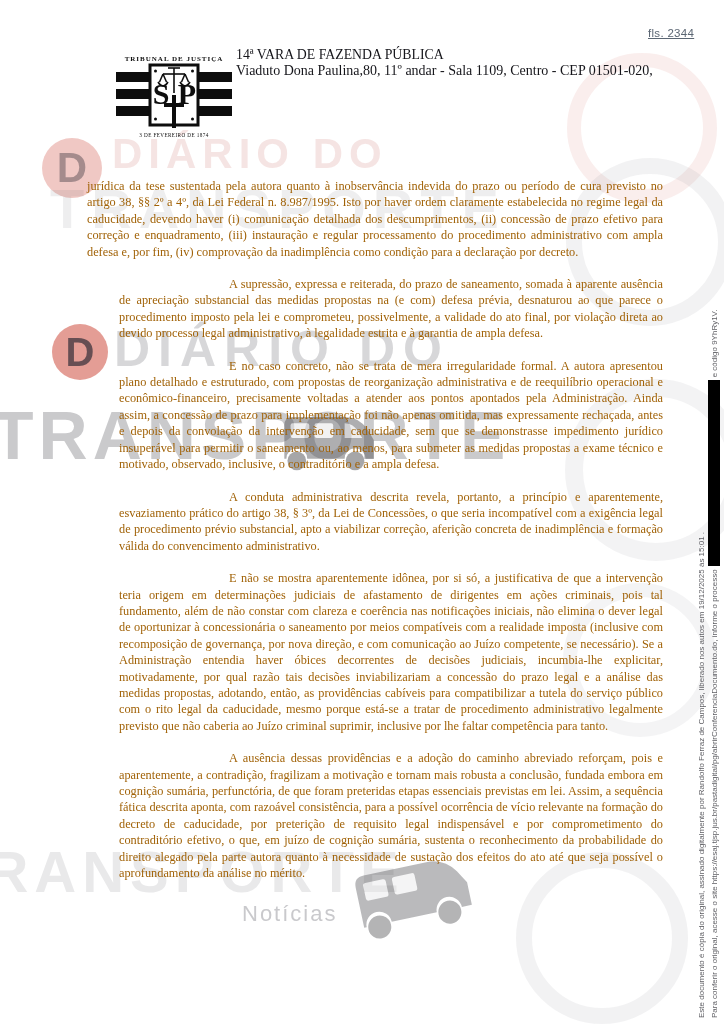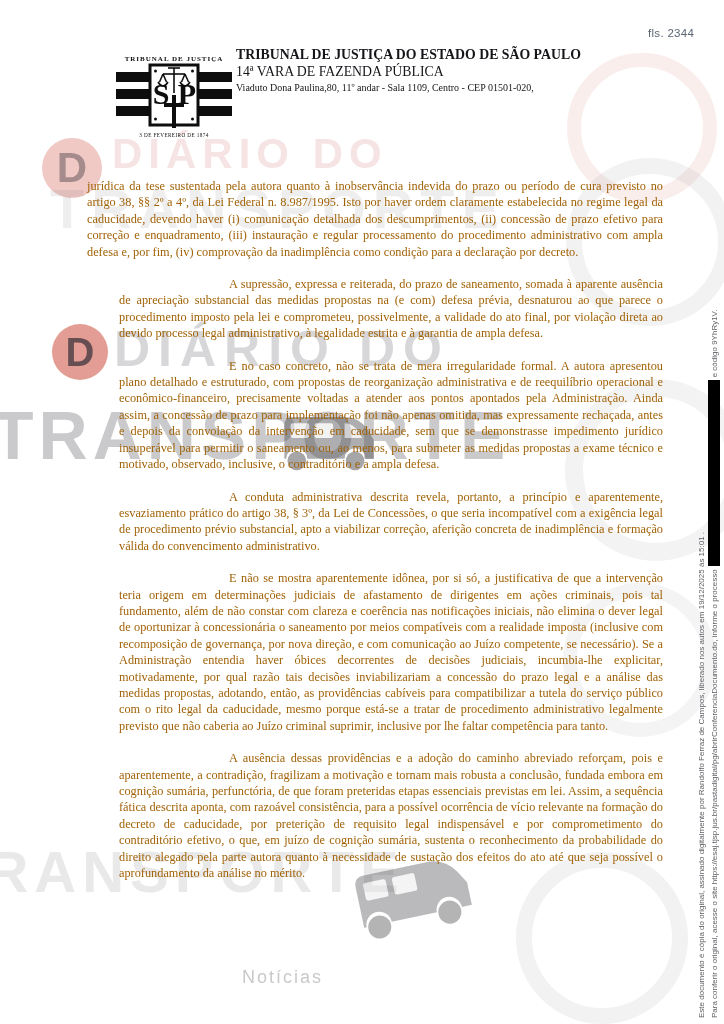--- a/index.html
+++ b/index.html
@@ -16,38 +16,38 @@
   .wm-circle-top .d { font-size:42px; color:rgba(52,48,58,0.40); }
   .wm-diario-top { left:112px; top:130px; font-size:42px; letter-spacing:6px; color:rgba(190,75,65,0.15); }
   .wm-transporte-top { left:50px; top:176px; font-size:56px; letter-spacing:7px; color:rgba(122,122,128,0.13); }
 
   .wm-circle-mid { left:52px; top:324px; width:56px; height:56px; background:rgba(204,68,52,0.52); }
   .wm-circle-mid .d { font-size:40px; color:rgba(38,38,48,0.66); }
   .wm-diario-mid { left:114px; top:320px; font-size:50px; letter-spacing:8px; color:rgba(124,124,130,0.30); }
   .wm-transporte-mid { left:-8px; top:396px; font-size:68px; letter-spacing:5px; color:rgba(94,94,100,0.33); }
 
   .wm-transporte-bottom { left:-55px; top:838px; font-size:58px; letter-spacing:6px; color:rgba(120,120,126,0.16); }
-  .wm-noticias { left:242px; top:967px; font-size:18px; font-weight:normal;
+  .wm-noticias { left:242px; top:901px; font-size:22px; font-weight:normal;
                  letter-spacing:2px; color:rgba(165,165,170,0.60); }
   .wm-bus-mid { left:276px; top:398px; opacity:0.45; }
   .wm-bus-bottom { left:348px; top:842px; opacity:0.38; transform:rotate(-12deg); }
   .wm-arcs { position:absolute; left:0; top:0; }
 
   
   .folio { position:absolute; left:648px; top:27px;
-           font:11.5px "Liberation Sans", sans-serif; color:#5b6673; letter-spacing:0.3px; }
+           font:11.5px "Liberation Sans", sans-serif; color:#5b6673; letter-spacing:0.3px;text-decoration:underline; }
 
   
   .seal { position:absolute; left:116px; top:52px; }
 
   
   .header-block { position:absolute; left:236px; top:46px; width:440px; color:#15151a; }
   .h-line { font-size:13.8px; line-height:17.2px; white-space:nowrap; }
   .h-line.bold { font-weight:bold; }
-  .h-line.small { font-size:10px; line-height:16.6px; }
+  .h-line.small { font-size:14px; line-height:16.6px; }
 
   
   .body-text { position:absolute; left:87px; top:178px; width:576px;
                font-size:12.3px; line-height:16.4px; text-align:justify; color:#a16207; }
   .para { margin:0 0 16px 0; }
   .para.indent { text-indent:110px;margin-left:32px; }
 
   
   .vtext { position:absolute; transform-origin:bottom left; transform:rotate(-90deg);
            white-space:nowrap; font:8px "Liberation Sans", sans-serif; color:#5f5f64; }
@@ -129,21 +129,20 @@
       <path d="M64 30 q5 8 10 0"></path>
     </g>
     <g>
       <rect x="56" y="43" width="4" height="33" fill="#0d0d0d"></rect>
       <rect x="48" y="51" width="20" height="4" fill="#0d0d0d"></rect>
     </g>
     <text x="58" y="85" text-anchor="middle" font-family="Liberation Serif, serif" font-size="5.2" letter-spacing="0.4" fill="#111">3 DE FEVEREIRO DE 1874</text>
   </svg>
 
   <div class="header-block">
-    <div class="h-line bold">TRIBUNAL DE JUSTIÇA DO ESTADO DE SÃO PAULO</div>
     <div class="h-line">14ª VARA DE FAZENDA PÚBLICA</div>
     <div class="h-line small">Viaduto Dona Paulina,80, 11º andar - Sala 1109, Centro - CEP 01501-020,</div>
   </div>
 
   <div class="body-text">
     <p class="para">jurídica da tese sustentada pela autora quanto à inobservância indevida do prazo ou período de cura previsto no artigo 38, §§ 2º a 4º, da Lei Federal n. 8.987/1995. Isto por haver ordem claramente estabelecida no regime legal da caducidade, devendo haver (i) comunicação detalhada dos descumprimentos, (ii) concessão de prazo efetivo para correção e enquadramento, (iii) instauração e regular processamento do procedimento administrativo com ampla defesa e, por fim, (iv) comprovação da inadimplência como condição para a declaração por decreto.</p>
     <p class="para indent">A supressão, expressa e reiterada, do prazo de saneamento, somada à aparente ausência de apreciação substancial das medidas propostas na (e com) defesa prévia, desnaturou ao que parece o procedimento imposto pela lei e comprometeu, possivelmente, a validade do ato final, por violação direta ao devido processo legal administrativo, à legalidade estrita e à garantia de ampla defesa.</p>
     <p class="para indent">E no caso concreto, não se trata de mera irregularidade formal. A autora apresentou plano detalhado e estruturado, com propostas de reorganização administrativa e de reequilíbrio operacional e econômico-financeiro, precisamente voltadas a atender aos pontos apontados pela Administração. Ainda assim, a concessão de prazo para implementação foi não apenas omitida, mas expressamente rechaçada, antes e depois da convolação da intervenção em caducidade, sem que se demonstrasse impedimento jurídico insuperável para permitir o saneamento ou, ao menos, para submeter as medidas propostas a exame técnico e motivado, observado, inclusive, o contraditório e a ampla defesa.</p>
     <p class="para indent">A conduta administrativa descrita revela, portanto, a princípio e aparentemente, esvaziamento prático do artigo 38, § 3º, da Lei de Concessões, o que seria incompatível com a exigência legal de procedimento prévio substancial, apto a viabilizar correção, aferição concreta de inadimplência e formação válida do convencimento administrativo.</p>
     <p class="para indent">E não se mostra aparentemente idônea, por si só, a justificativa de que a intervenção teria origem em determinações judiciais de afastamento de dirigentes em ações criminais, pois tal fundamento, além de não constar com clareza e coerência nas notificações iniciais, não elimina o dever legal de oportunizar à concessionária o saneamento por meios compatíveis com a realidade imposta (inclusive com recomposição de governança, por nova direção, e com comunicação ao Juízo competente, se necessário). Se a Administração entendia haver óbices decorrentes de decisões judiciais, incumbia-lhe explicitar, motivadamente, por qual razão tais decisões inviabilizariam a concessão do prazo legal e a análise das medidas propostas, adotando, então, as providências cabíveis para compatibilizar a tutela do serviço público com o rito legal da caducidade, mesmo porque está-se a tratar de procedimento administrativo legalmente previsto que não caberia ao Juízo criminal suprimir, inclusive por lhe faltar competência para tanto.</p>

